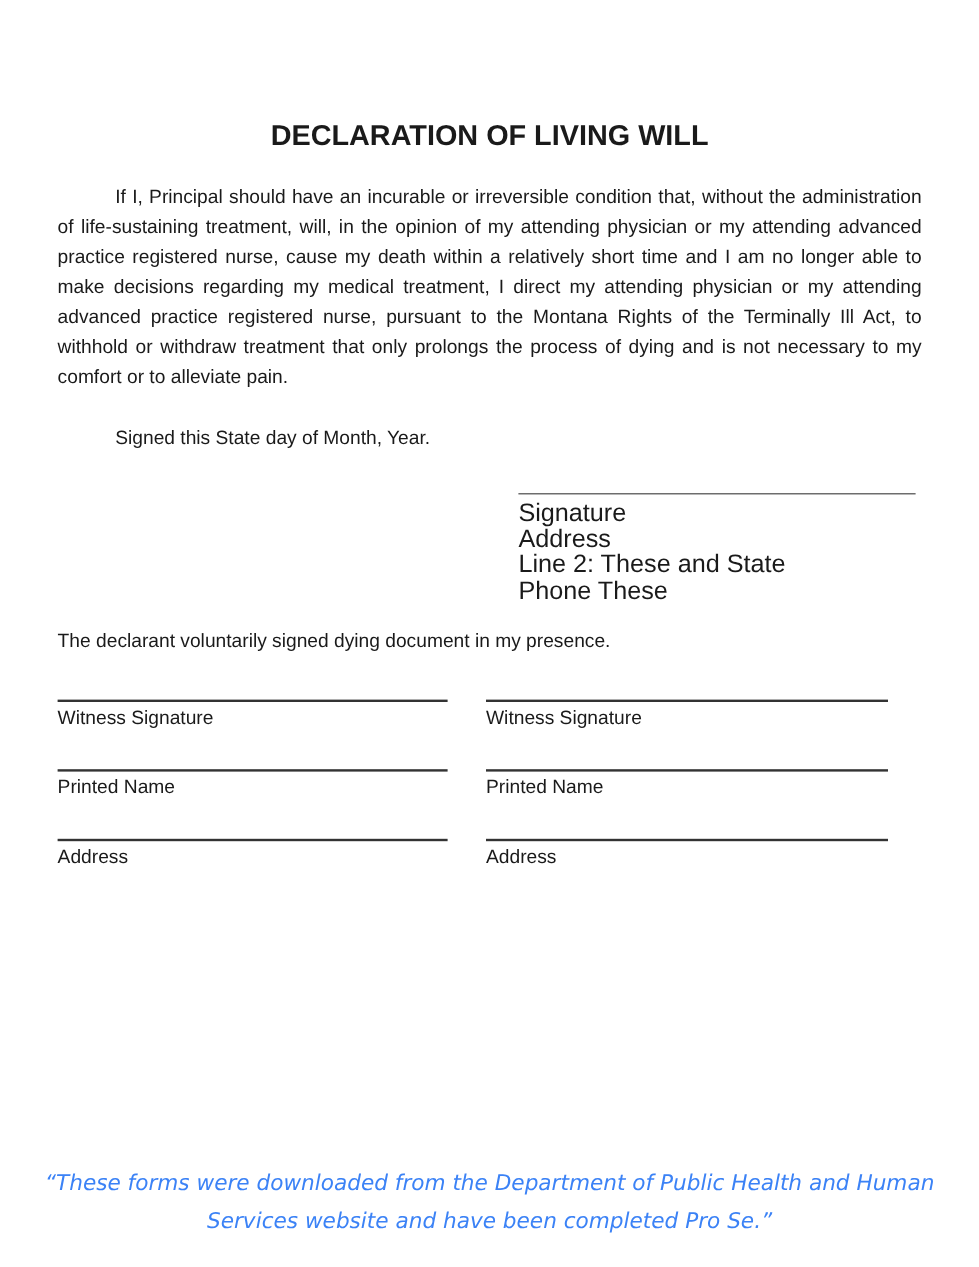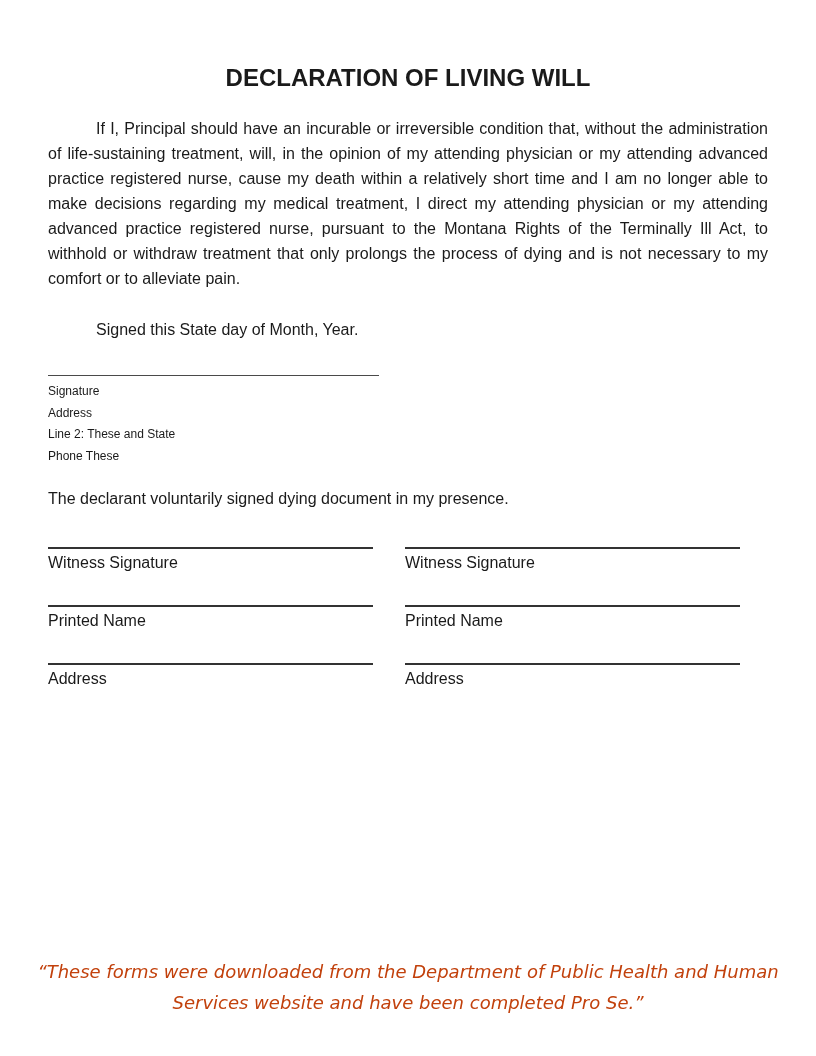--- a/index.html
+++ b/index.html
@@ -11,21 +11,21 @@
     margin: 0 auto;
     background: #ffffff;
     font-family: "Liberation Sans", "DejaVu Sans", sans-serif;
     color: #1a1a1a;
     overflow: hidden;
   }
   .content { padding: 0 48px; }
 
   .doc-title {
     margin: 0;
-    padding-top: 64px;
+    padding-top: 100px;
     text-align: center;
     font-size: 24px;
     font-weight: 700;
     line-height: 28px;
   }
 
   .body-paragraph {
     margin: 24px 0 0 0;
     font-size: 16px;
     line-height: 25px;
@@ -35,22 +35,23 @@
 
   .signed-line {
     margin: 26px 0 0 0;
     font-size: 16px;
     line-height: 25px;
     text-indent: 48px;
   }
 
   .sig-block {
     margin-top: 33px;
+    margin-left: 384px;
     width: 331px;
-    font-size: 12px;
+    font-size: 21px;
     line-height: 21.5px;
   }
   .sig-rule {
     height: 0;
     border-bottom: 1.5px solid #4a4a4a;
     margin-bottom: 5px;
   }
 
   .declarant-statement {
     margin: 22px 0 0 0;
@@ -73,25 +74,25 @@
   .field-label {
     margin-top: 4px;
     font-size: 16px;
     line-height: 20px;
   }
 
   .page-footer {
     position: absolute;
     left: 0;
     right: 0;
-    bottom: 38px;
+    bottom: 23px;
     text-align: center;
     font-family: "DejaVu Sans", sans-serif;
     font-style: italic;
-    color: #c2410c;
+    color: #3b82f6;
     font-size: 18px;
     line-height: 31px;
   }
 </style>
 </head>
 <body>
 
 <div class="page">
   <div class="content">
 

